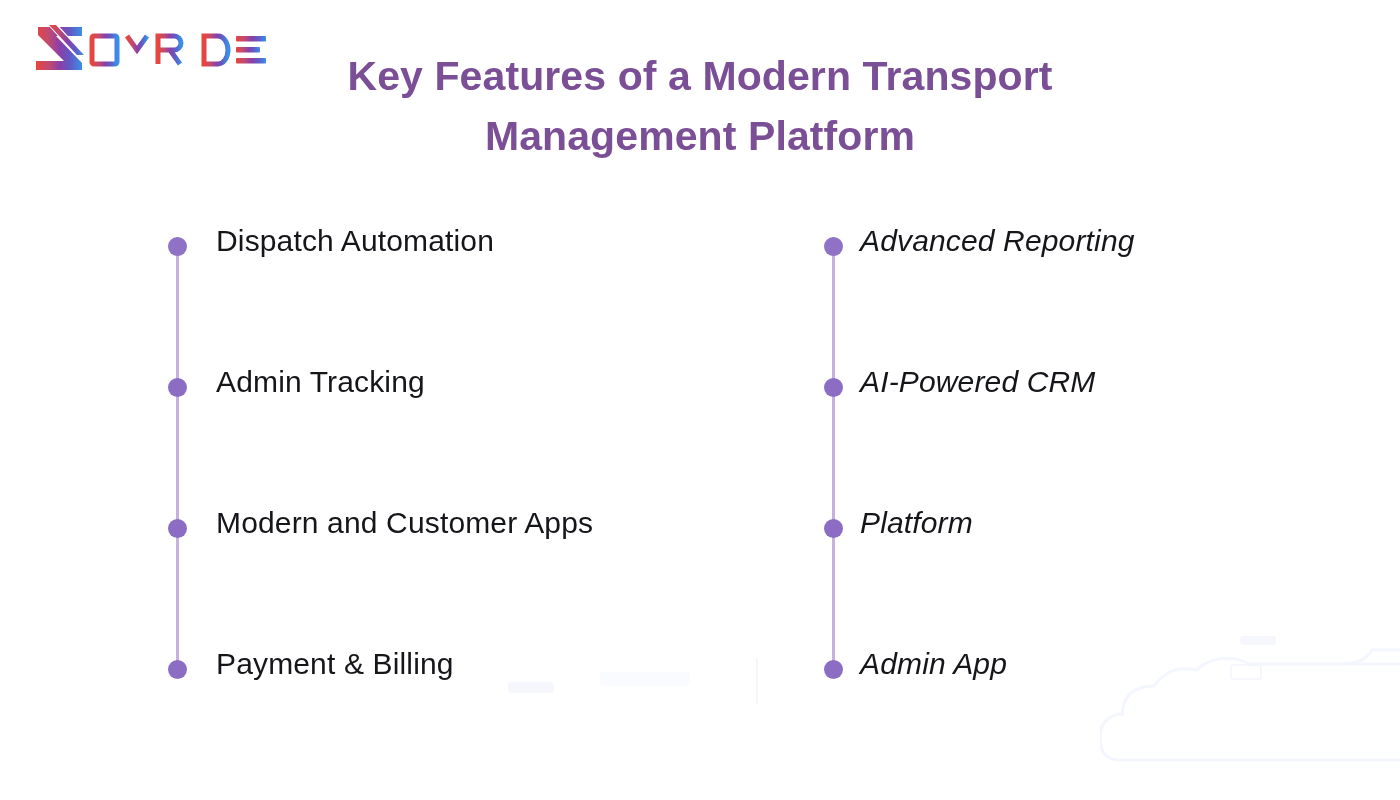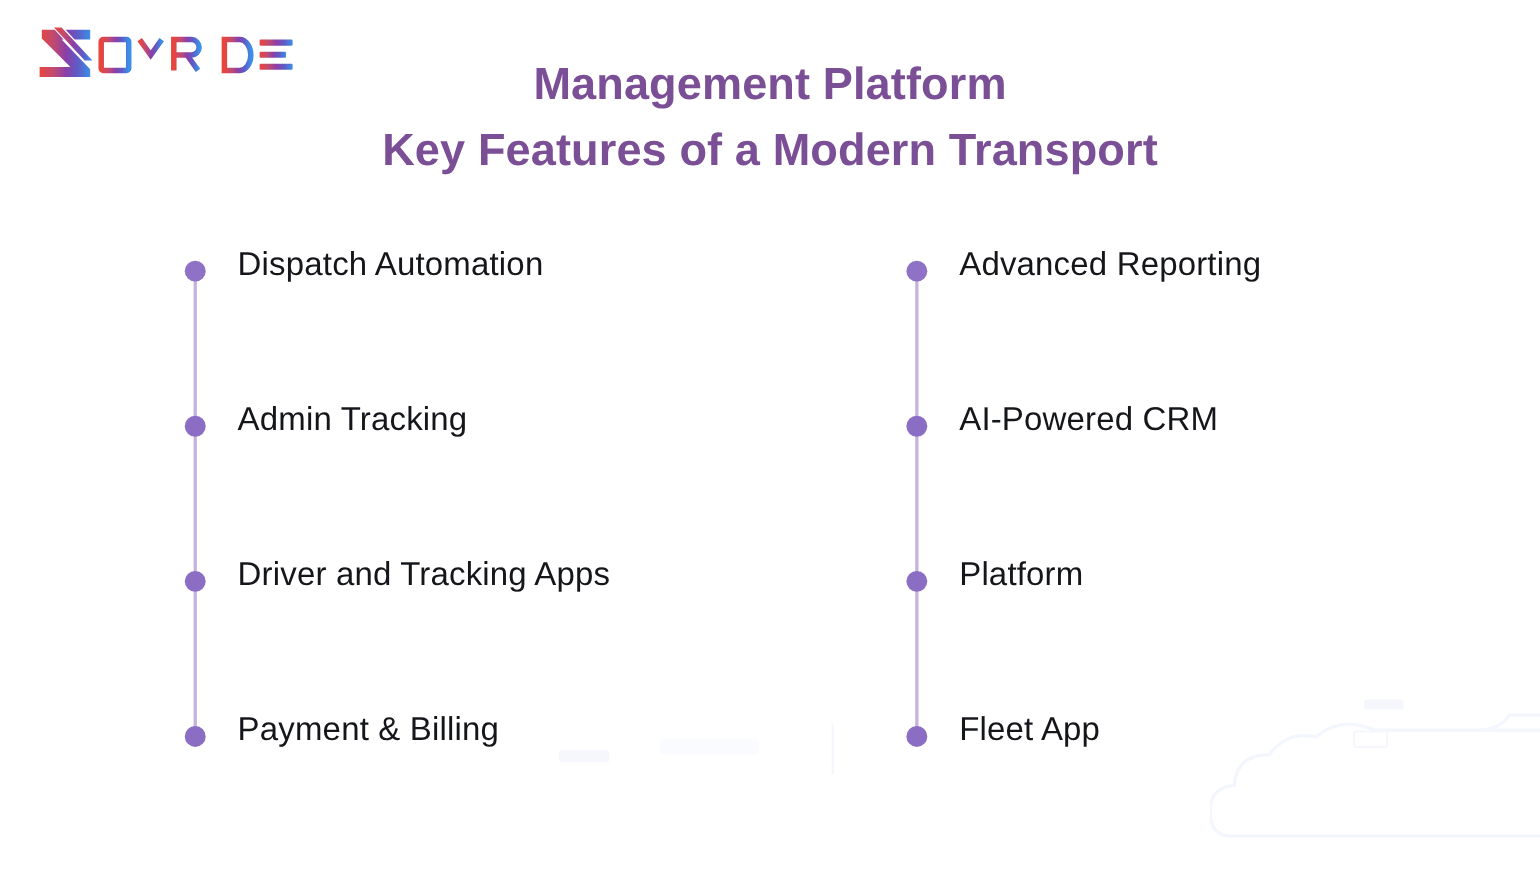--- a/index.html
+++ b/index.html
@@ -141,21 +141,21 @@
   .item-label {
     position: absolute;
     top: -8px;
     color: #15161a;
     font-size: 30px;
     font-weight: 400;
     letter-spacing: 0.15px;
     white-space: nowrap;
   }
   .col-left  .item-label { left: 48px; }
-  .col-right .item-label { left: 48px; }
+  .col-right .item-label { left: 36px; font-style: italic; }
   .col-right .item:first-child .item-label { left: 58px; }
 </style>
 </head>
 <body>
 
 <div id="slide">
 
   <div class="watermark wm-softbar"></div>
   <div class="watermark wm-vline"></div>
   <div class="watermark wm-bar-a"></div>
@@ -192,40 +192,40 @@
       <path d="M170 14 L184 14 A10 14 0 0 1 184 42 L170 42 Z"></path>
     </g>
     <g fill="url(#brandGrad)">
       <rect x="202" y="14" width="30" height="5.5" rx="1"></rect>
       <rect x="202" y="25" width="24" height="5.5" rx="1"></rect>
       <rect x="202" y="36" width="30" height="5.5" rx="1"></rect>
     </g>
   </svg>
 
   <div class="title">
+    <span class="line">Key Features of a Modern Transport</span>
     <span class="line">Management Platform</span>
-    <span class="line">Key Features of a Modern Transport</span>
   </div>
 
   <div class="columns">
 
     <div class="col col-left">
       <div class="rail"></div>
 
       <div class="item">
         <span class="dot dot-open"></span>
         <span class="item-label">Dispatch Automation</span>
       </div>
       <div class="item">
         <span class="dot"></span>
         <span class="item-label">Admin Tracking</span>
       </div>
       <div class="item">
         <span class="dot"></span>
-        <span class="item-label">Driver and Tracking Apps</span>
+        <span class="item-label">Modern and Customer Apps</span>
       </div>
       <div class="item">
         <span class="dot"></span>
         <span class="item-label">Payment &amp; Billing</span>
       </div>
     </div>
 
     <div class="col col-right">
       <div class="rail"></div>
 
@@ -236,18 +236,18 @@
       <div class="item">
         <span class="dot"></span>
         <span class="item-label">AI-Powered CRM</span>
       </div>
       <div class="item">
         <span class="dot"></span>
         <span class="item-label">Platform</span>
       </div>
       <div class="item">
         <span class="dot"></span>
-        <span class="item-label">Fleet App</span>
+        <span class="item-label">Admin App</span>
       </div>
     </div>
 
   </div>
 </div>
 
 </body></html>

